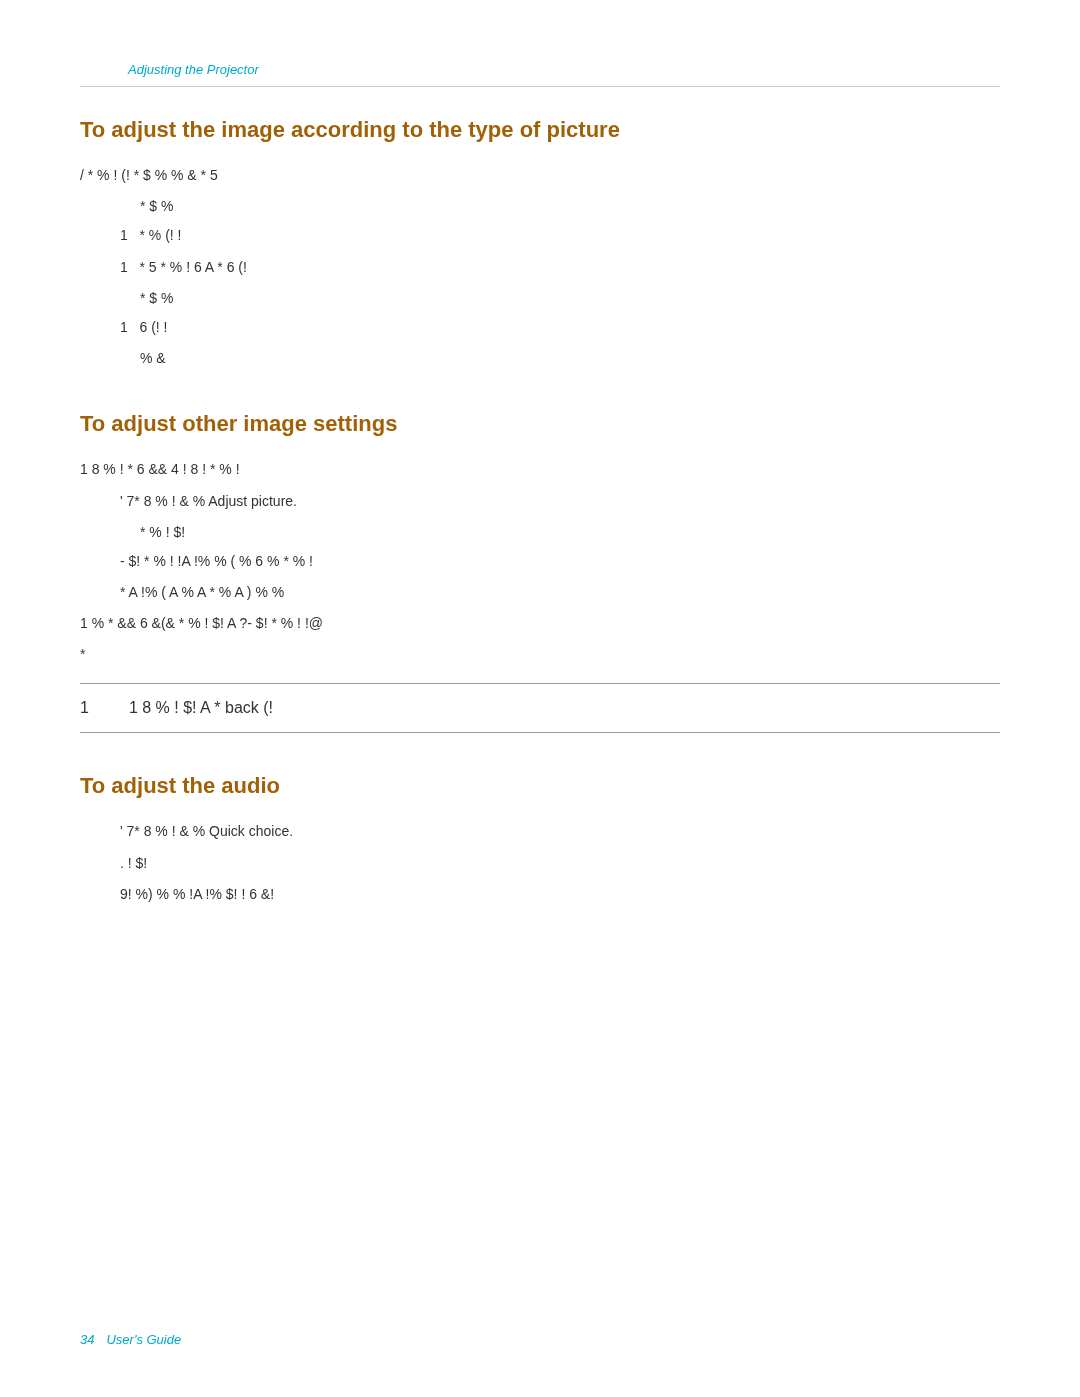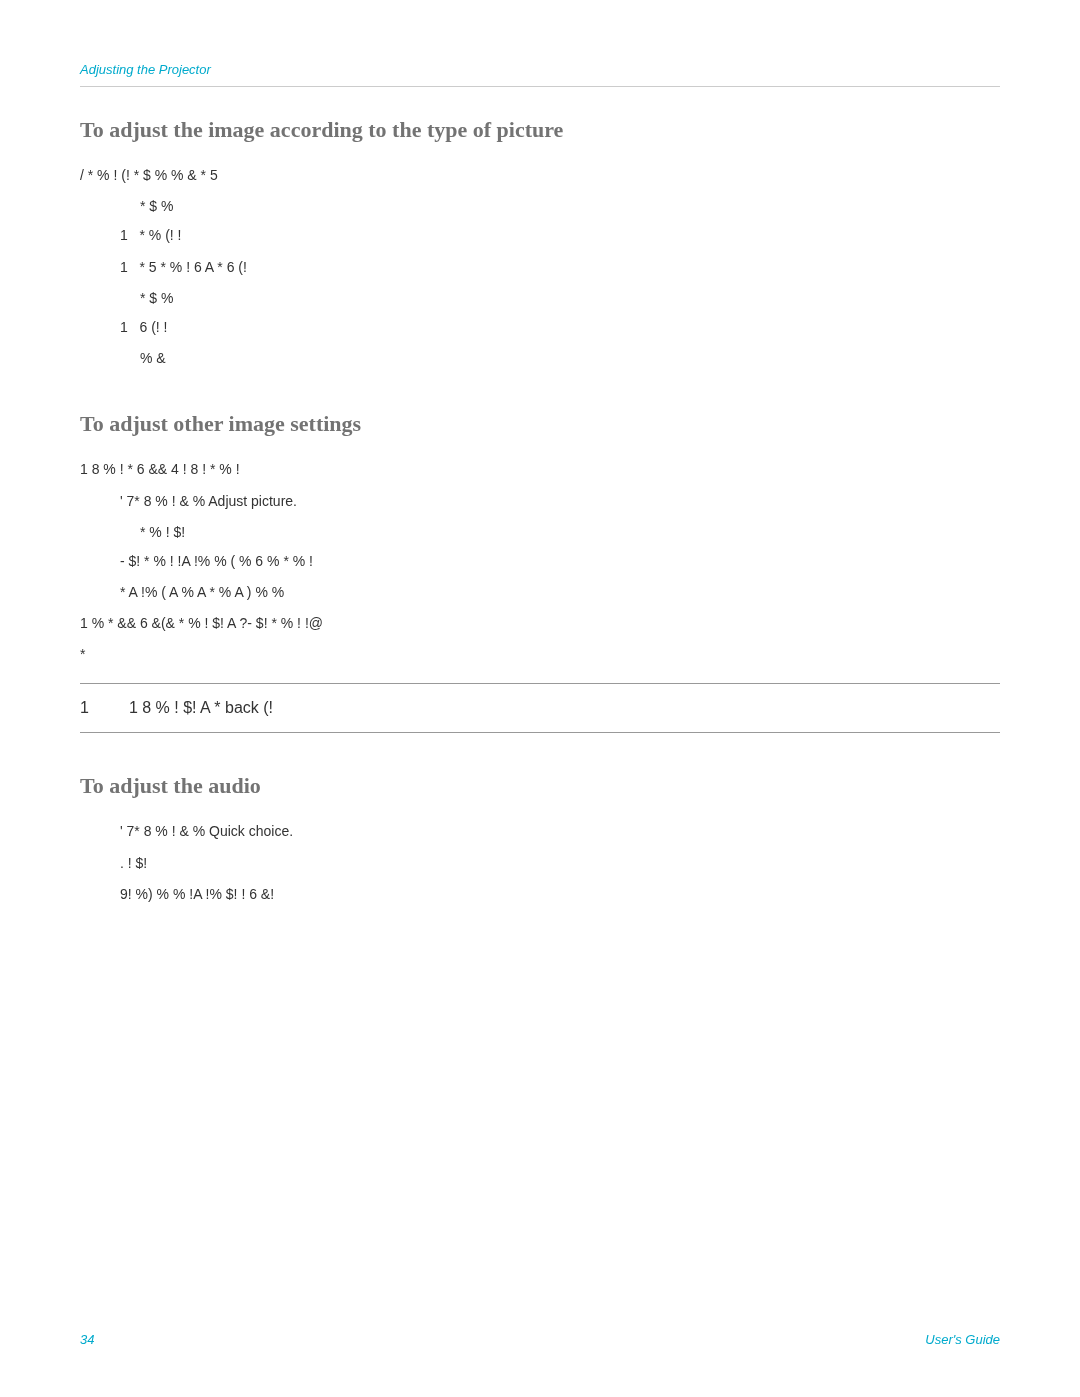--- a/index.html
+++ b/index.html
@@ -28,28 +28,28 @@
     .header-section {
       border-bottom: 1px solid #cccccc;
       padding-bottom: 8px;
       margin-bottom: 30px;
     }
 
     .header-text {
       font-style: italic;
       color: #00aacc;
       font-size: 13px;
+      margin-left: 48px;
     }
 
     .section-title {
-      color: #737373;
+      color: #a16207;
       font-size: 22px;
       font-weight: bold;
       margin-bottom: 20px;
-      font-family: Liberation Serif, serif;
     }
 
     .section-block {
       margin-bottom: 40px;
     }
 
     .content-text {
       font-size: 14px;
       color: #333333;
       line-height: 1.8;
@@ -87,21 +87,21 @@
       color: #333333;
       line-height: 1.8;
     }
 
     .footer-section {
       position: absolute;
       bottom: 50px;
       left: 80px;
       right: 80px;
       display: flex;
-      justify-content: space-between;
+      justify-content: flex-start;
       align-items: center;
       gap: 12px;
     }
 
     .footer-page-num {
       color: #00aacc;
       font-style: italic;
       font-size: 13px;
     }
 

